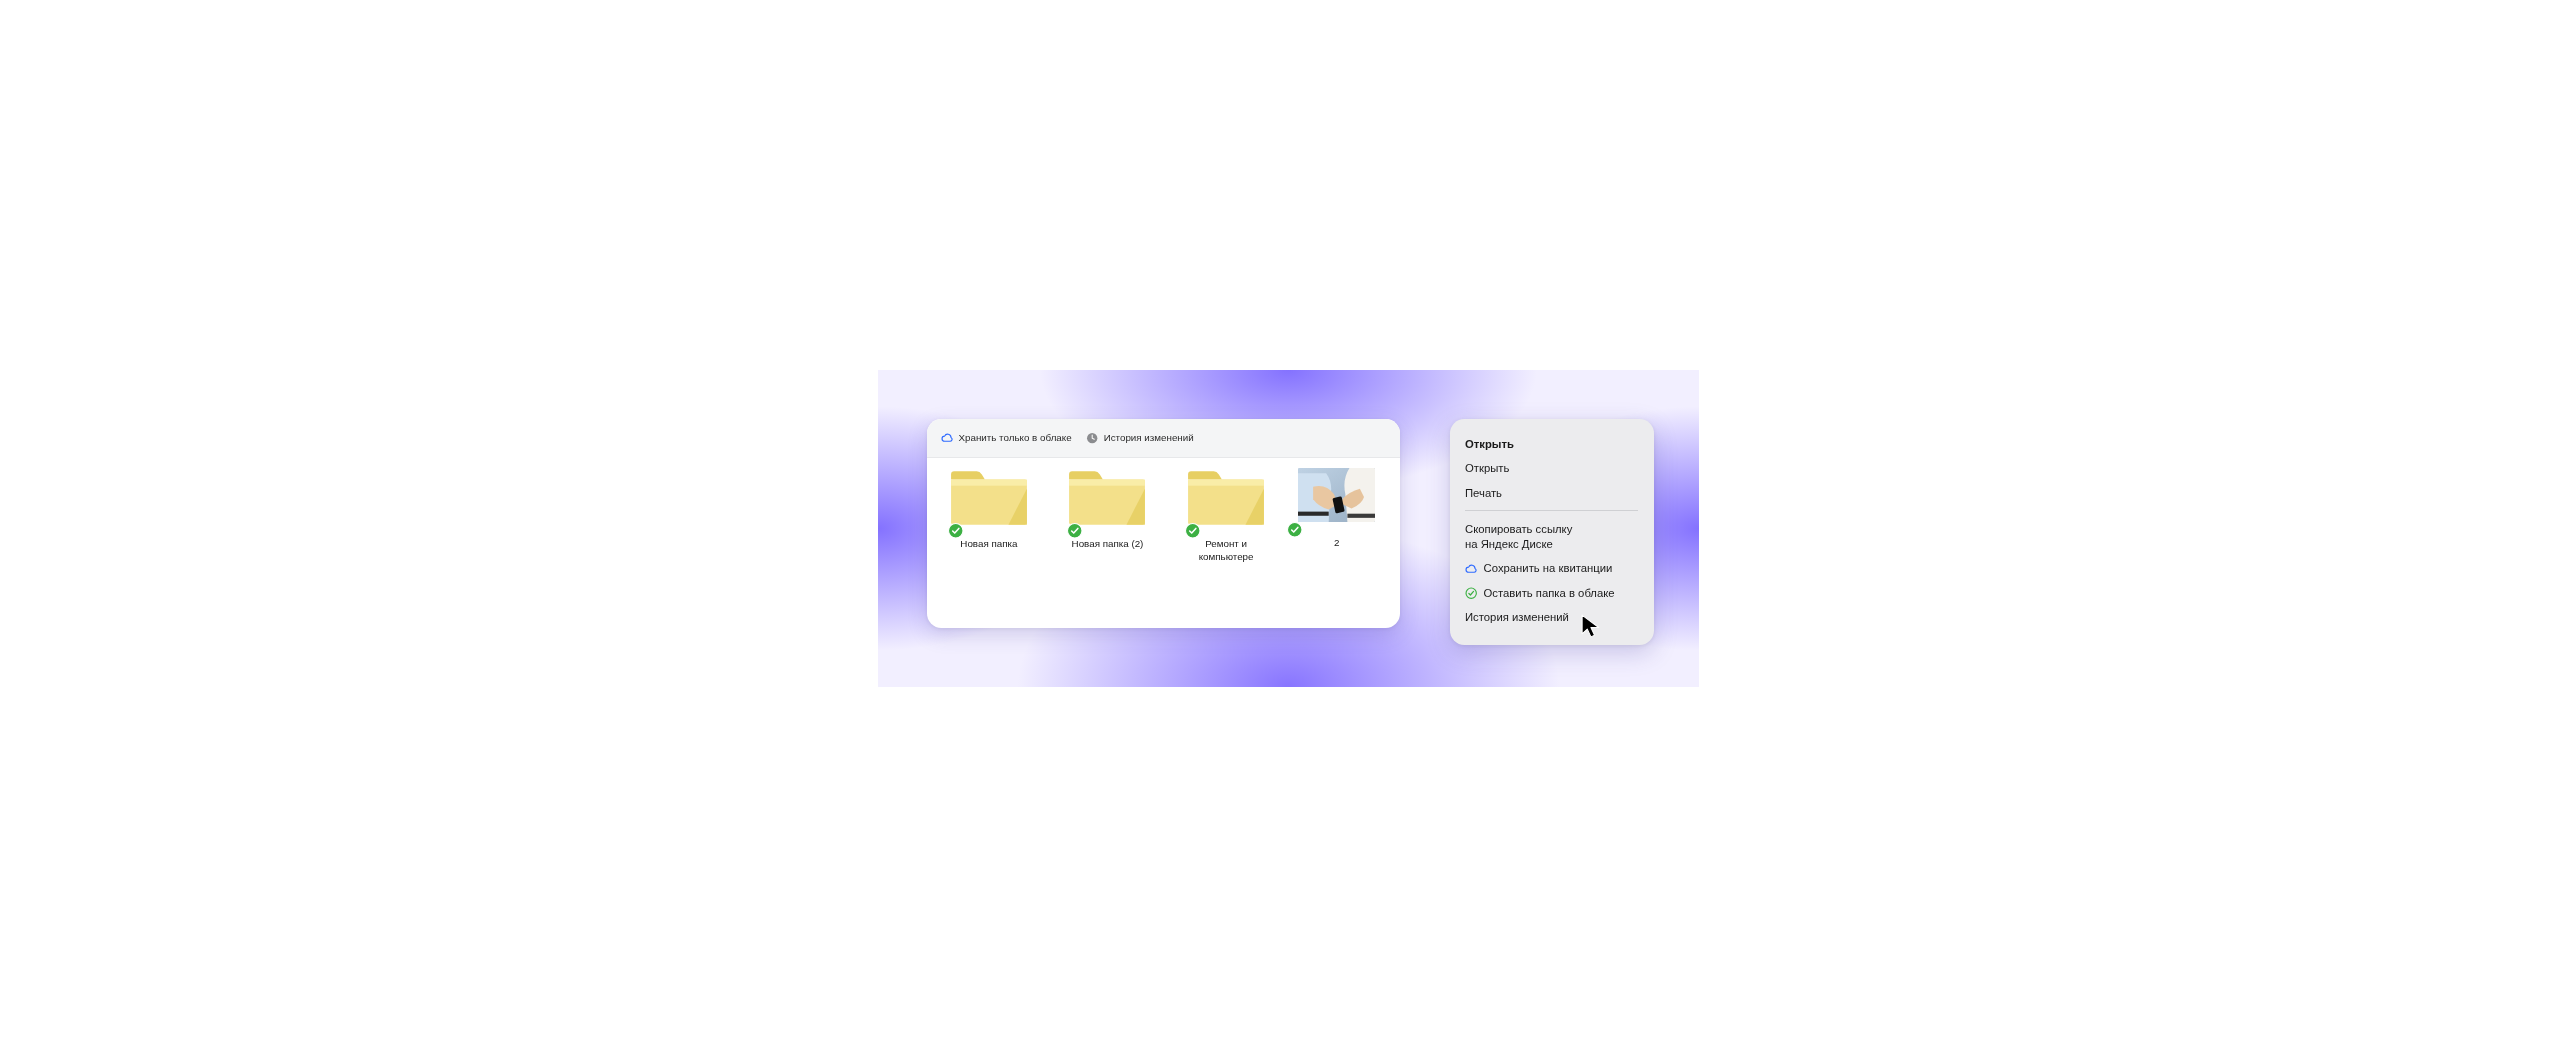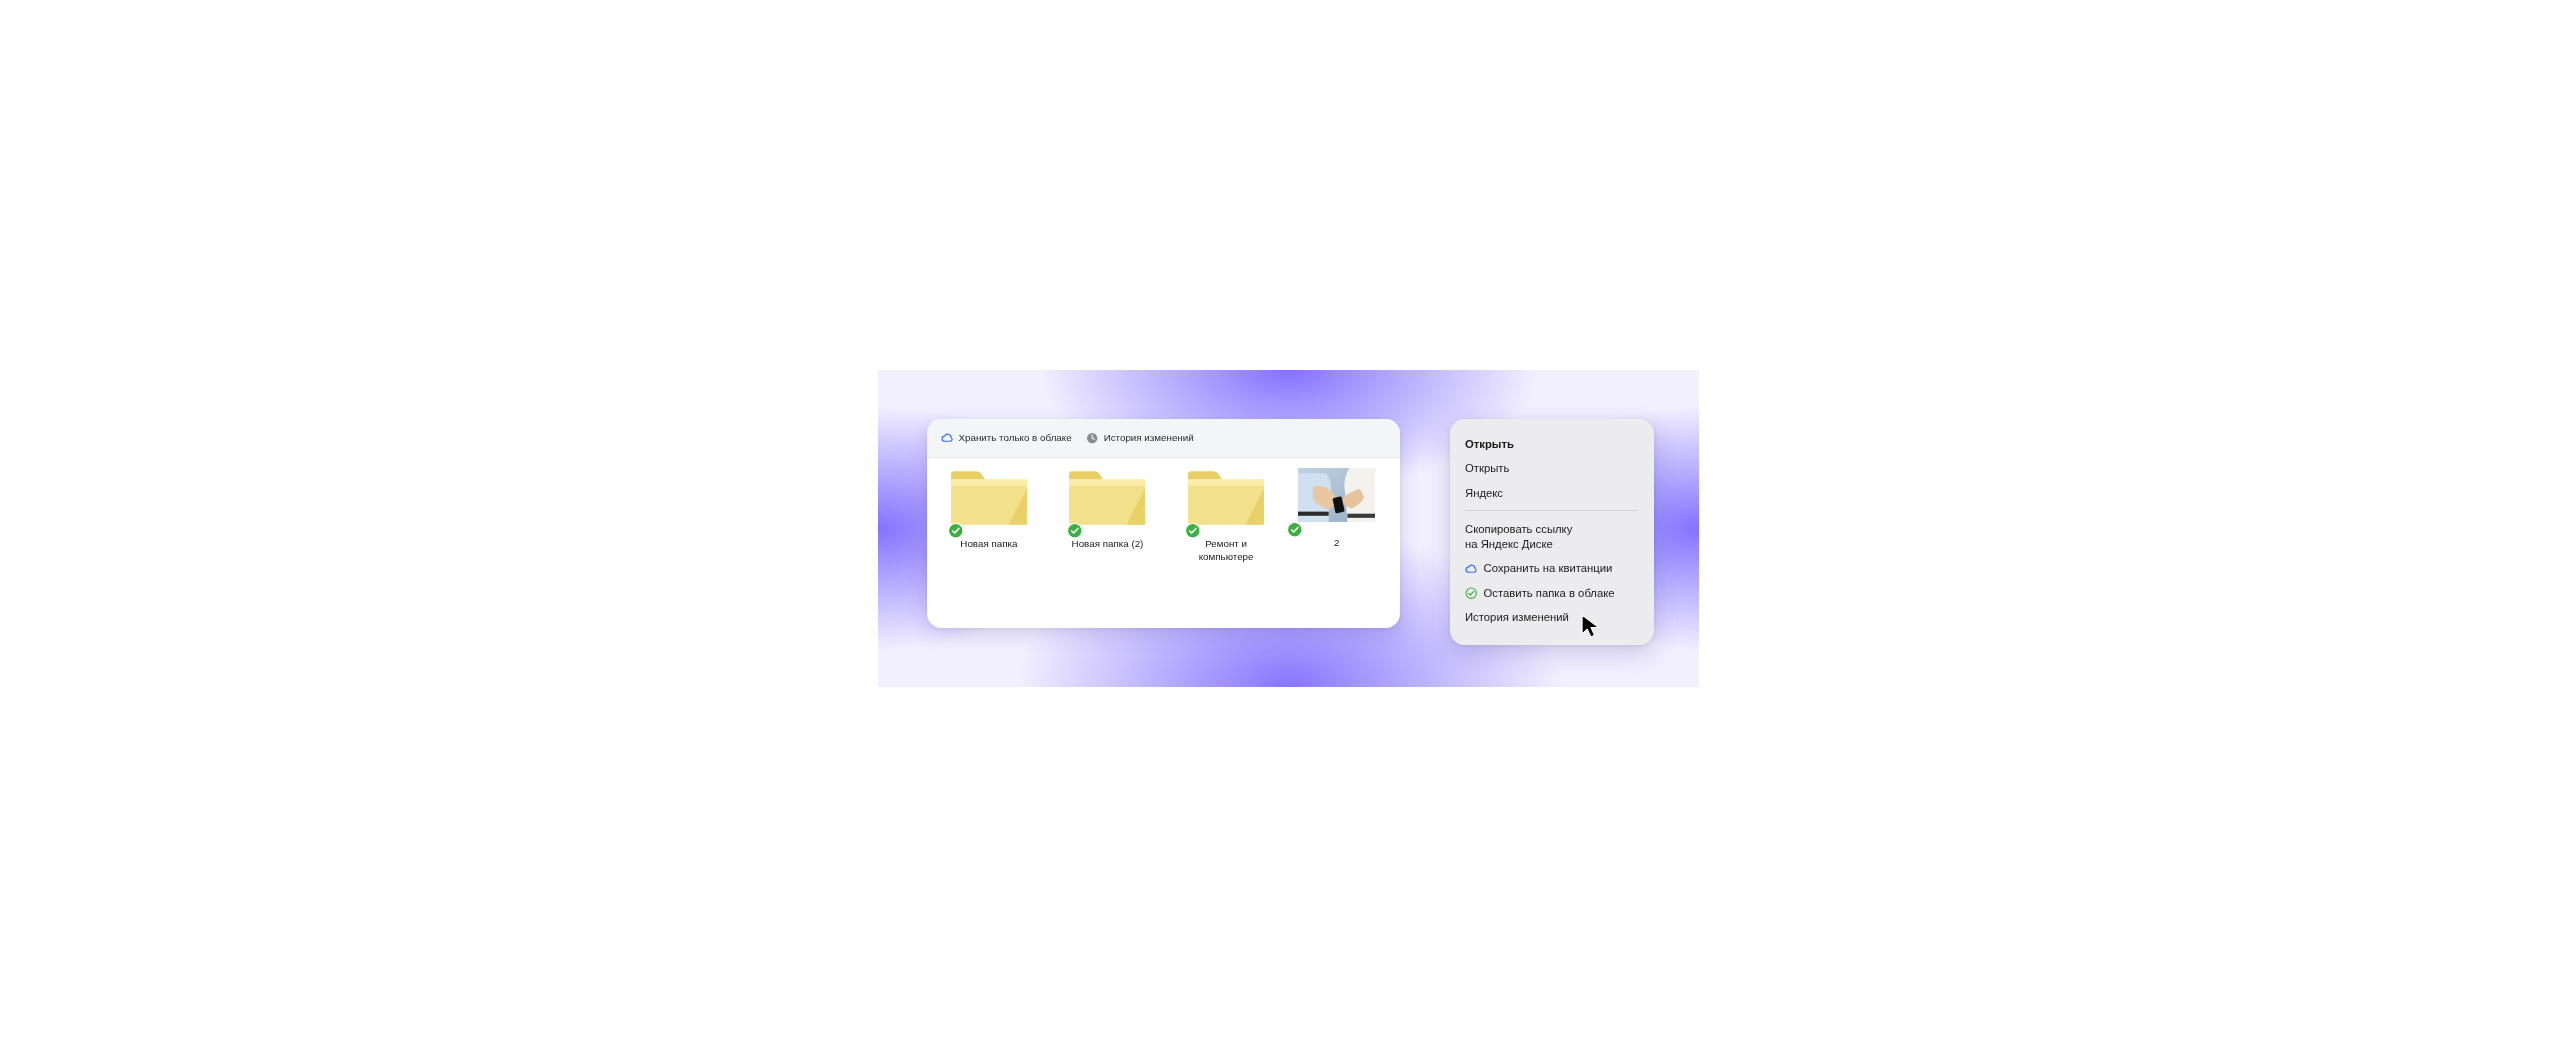--- a/index.html
+++ b/index.html
@@ -244,21 +244,21 @@
   </div>
 
   <div class="ctx">
     <div class="ctx-item bold">
       <span>Открыть</span>
     </div>
     <div class="ctx-item">
       <span>Открыть</span>
     </div>
     <div class="ctx-item">
-      <span>Яндекс</span>
+      <span>Печать</span>
     </div>
     <hr class="ctx-sep">
     <div class="ctx-item">
       <span style="white-space:pre-line">Скопировать ссылку
 на Яндекс Диске</span>
     </div>
     <div class="ctx-item">
       <span class="ctx-icon">
         <svg viewBox="0 0 24 24" width="12.4" height="12.4" fill="none" stroke="#2f6bff" stroke-width="2.2" stroke-linecap="round" stroke-linejoin="round">
           <path d="M7 18a5 5 0 0 1 0-10 6.5 6.5 0 0 1 12.4 2.5A4 4 0 0 1 18 18H7z"></path>

